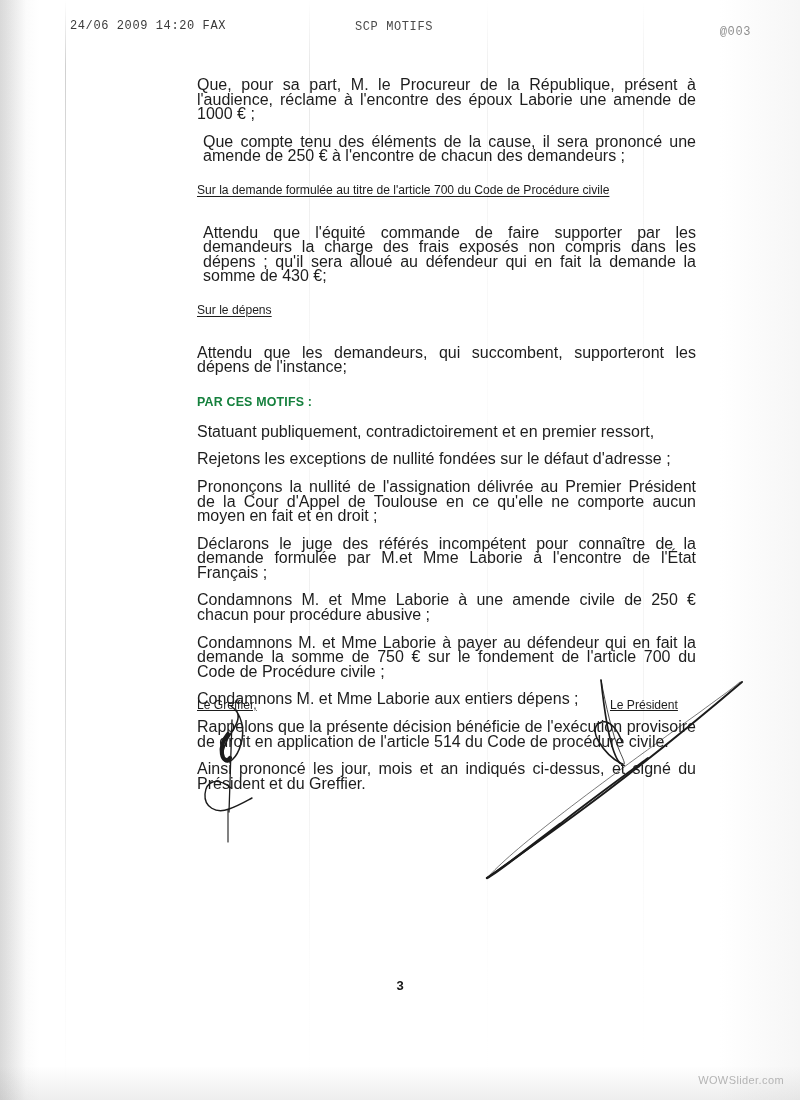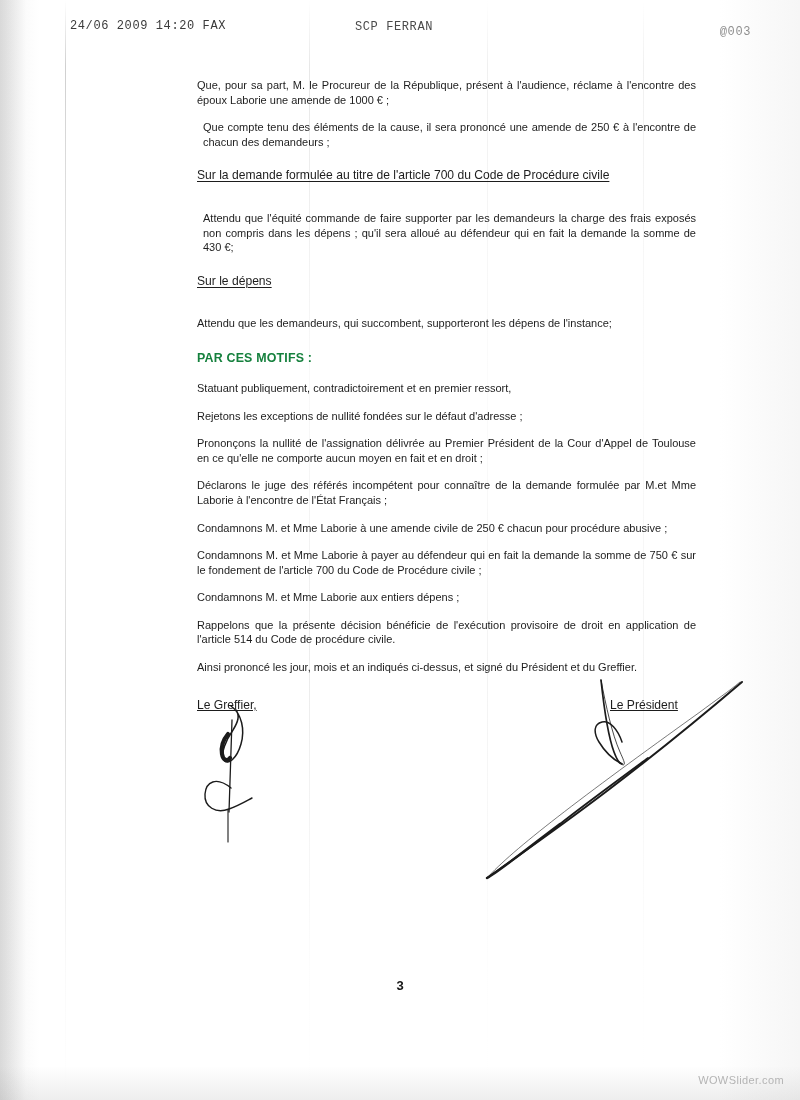--- a/index.html
+++ b/index.html
@@ -64,21 +64,21 @@
                 color: #8f8f8f; filter: blur(.35px); }
 
   
   .doc-body {
     position: absolute;
     left: 197px;
     top: 78px;
     width: 499px;
   }
   .para {
-    font-size: 11px;
+    font-size: 16px;
     line-height: 14.6px;
     text-align: justify;
     margin: 0 0 13px 0;
     color: #1d1d1d;
   }
   .para.last-of-group { margin-bottom: 16px; margin-left: 6px; }
   .heading-ul {
     font-size: 12.1px;
     line-height: 14.6px;
     margin: 0 0 14px 0;
@@ -140,21 +140,21 @@
   <div class="paper-tint"></div>
   <div class="edge-shadow-l"></div>
   <div class="edge-shadow-b"></div>
   <div class="scan-streak" style="left:65px;"></div>
   <div class="scan-streak s2" style="left:309px;"></div>
   <div class="scan-streak s3" style="left:487px;"></div>
   <div class="scan-streak s3" style="left:643px;"></div>
 
   <div class="fax-header">
     <span class="fax-left">24/06  2009  14:20  FAX</span>
-    <span class="fax-center">SCP  FERRAN</span>
+    <span class="fax-center">SCP  MOTIFS</span>
     <span class="fax-right">@003</span>
   </div>
 
   <div class="doc-body">
 
     <p class="para">Que, pour sa part, M. le Procureur de la République, présent à l'audience, réclame à l'encontre des époux Laborie une amende de 1000 € ;</p>
 
     <p class="para last-of-group">Que compte tenu des éléments de la cause, il sera prononcé une amende de 250 € à l'encontre de chacun des demandeurs ;</p>
 
     <div class="heading-wrap">

